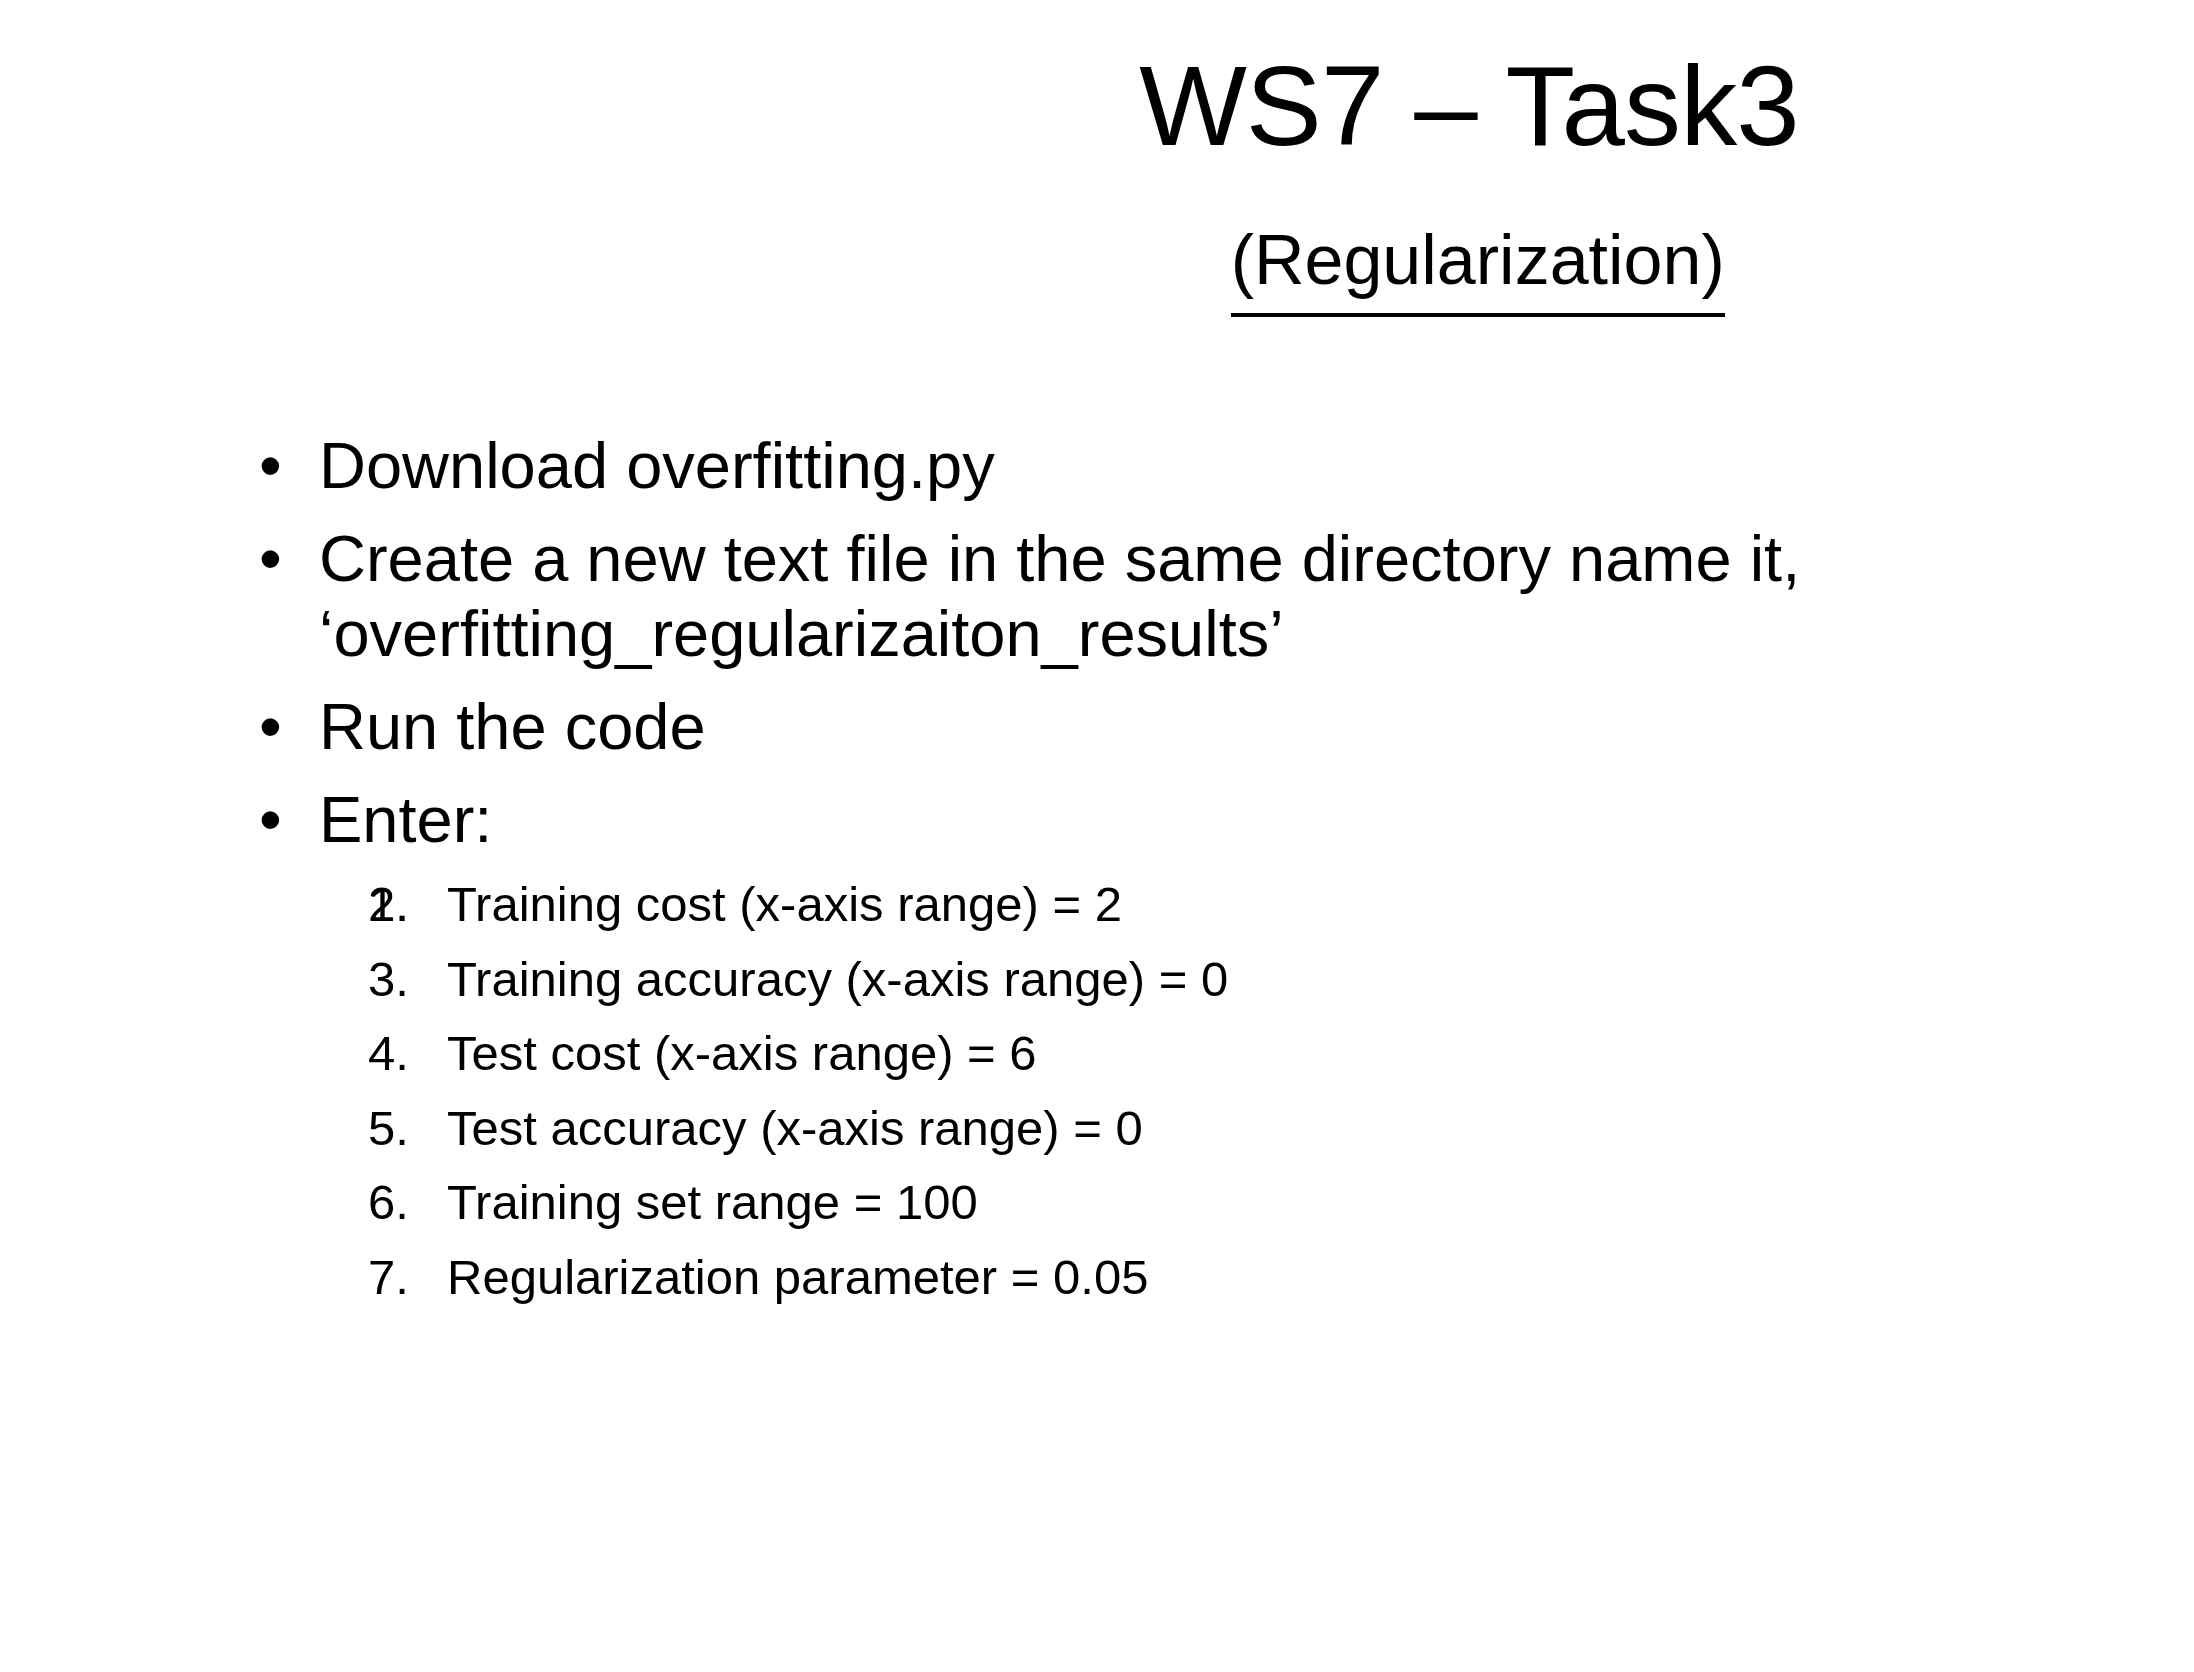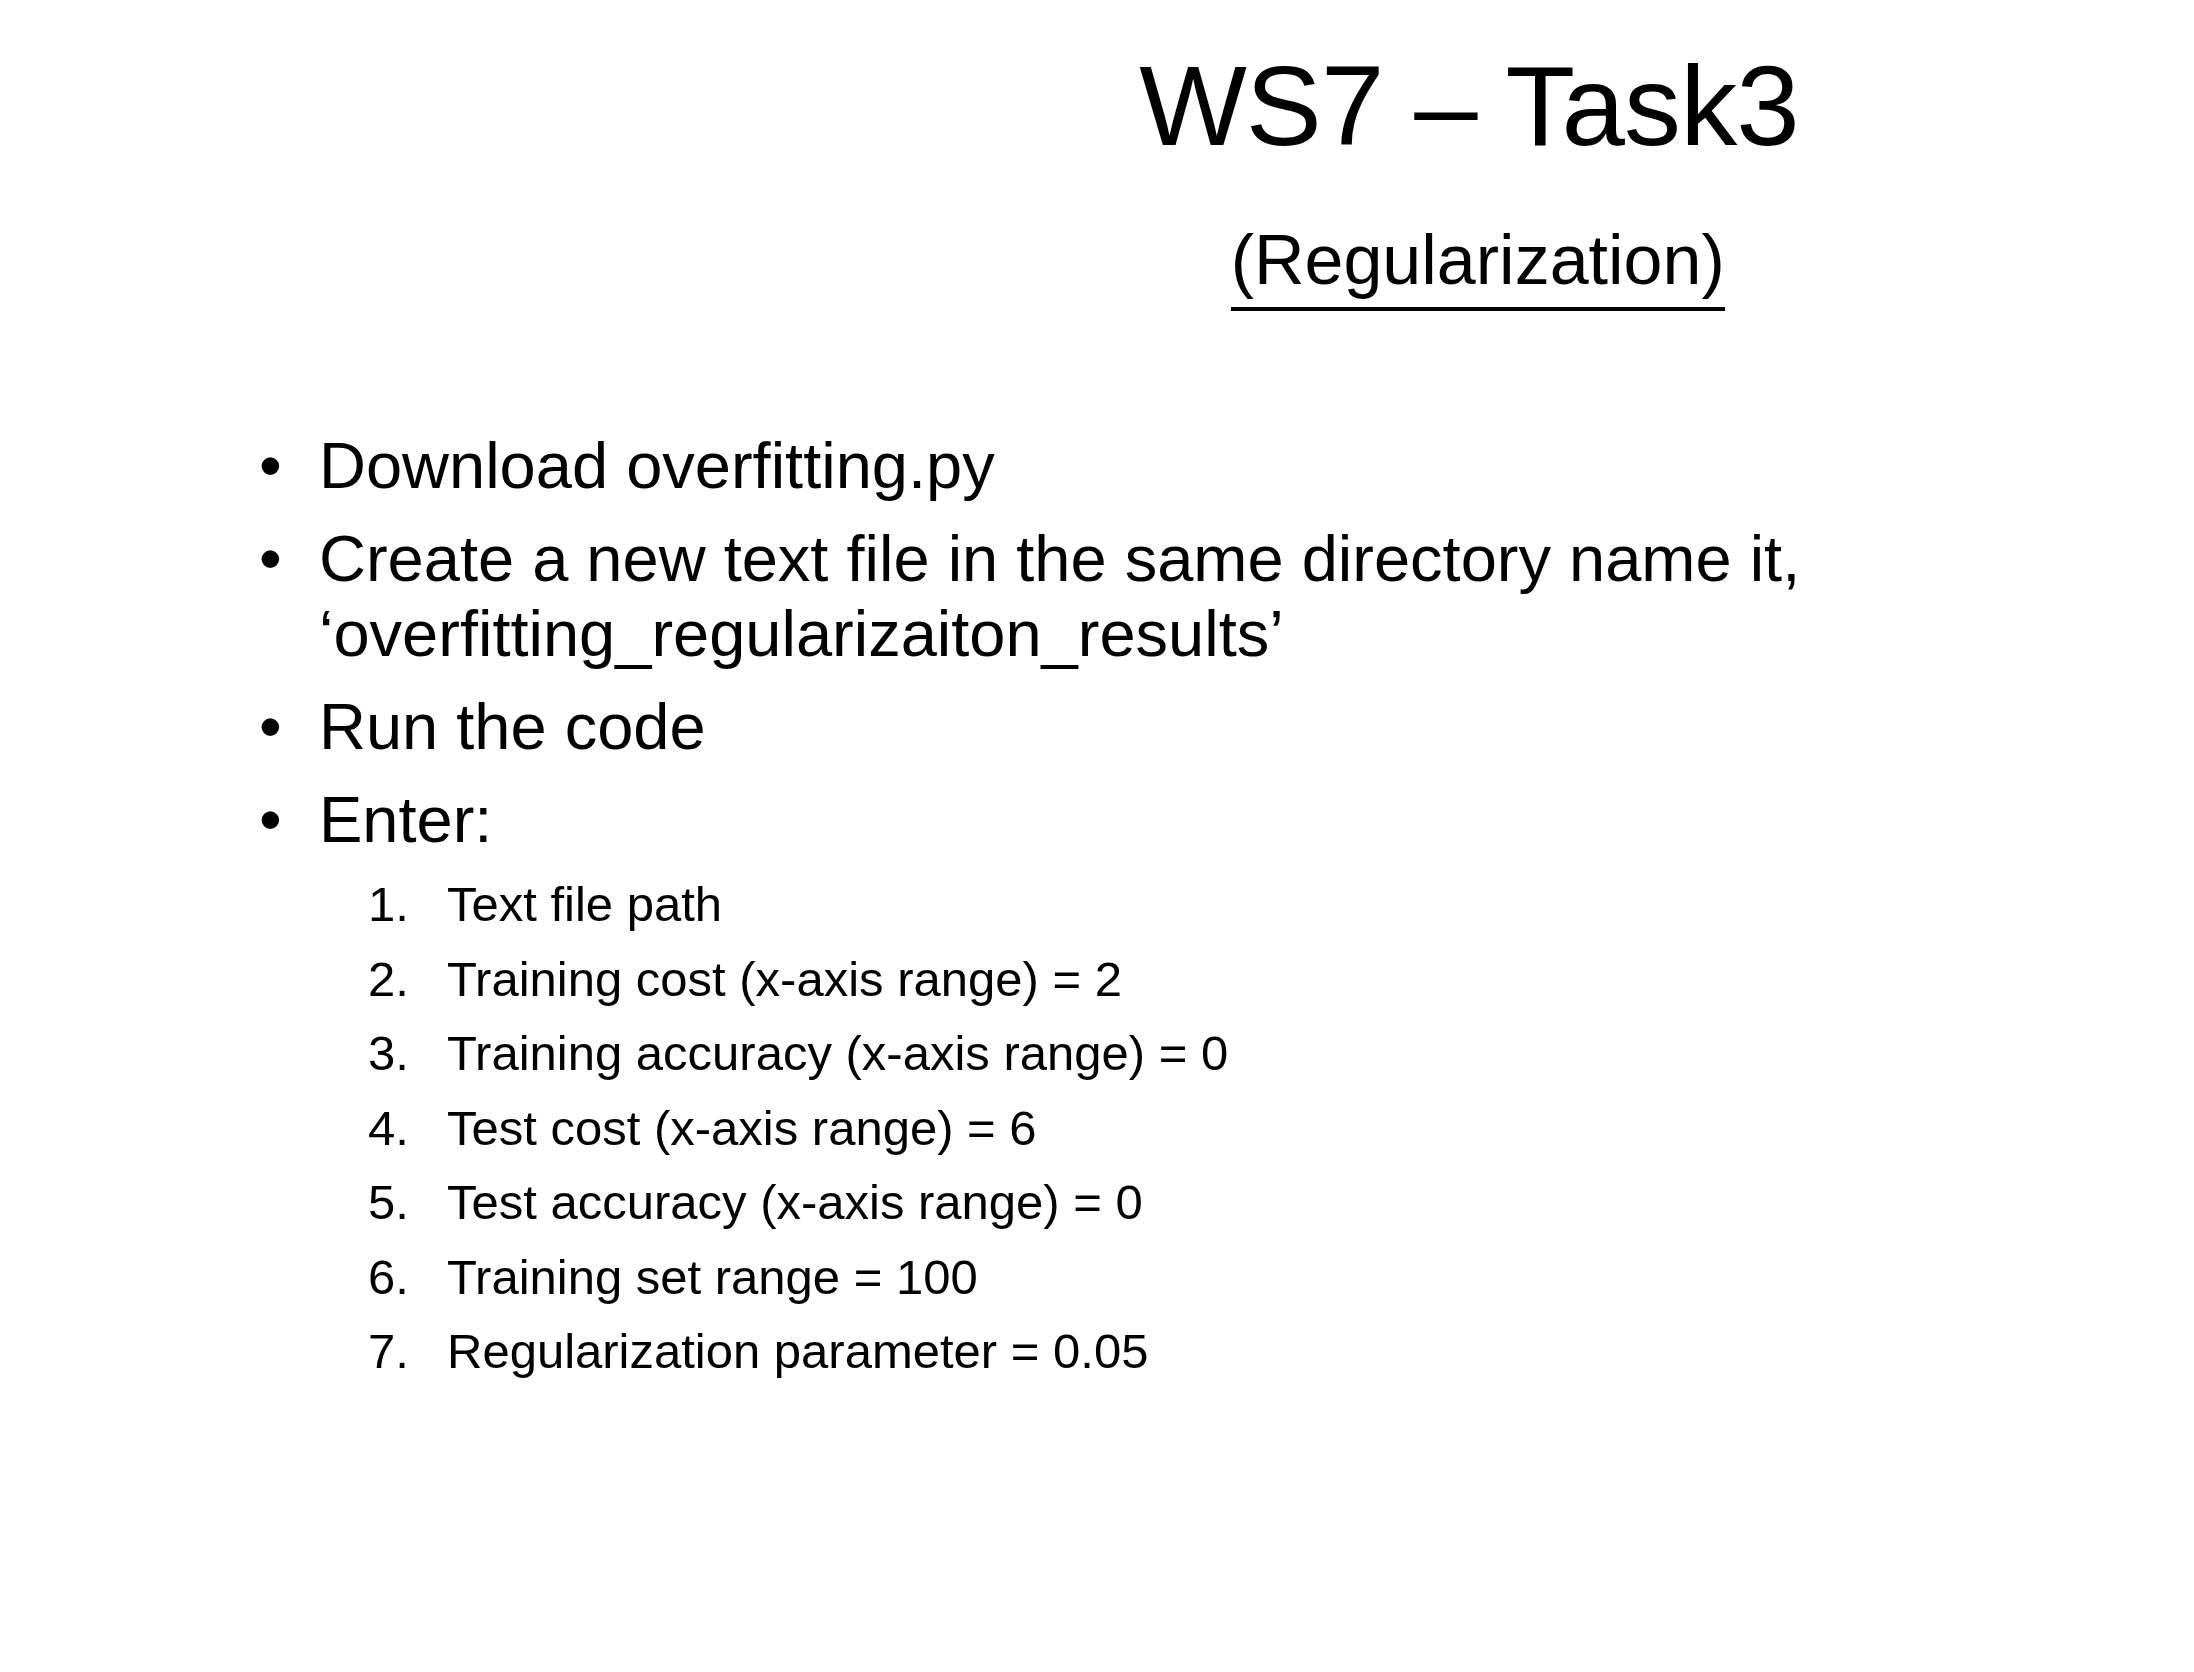--- a/index.html
+++ b/index.html
@@ -47,21 +47,21 @@
     text-align: center;
   }
   .slide-subtitle {
     display: inline-block;
     font-size: 70px;
     line-height: 1.1;
     font-weight: 400;
     color: #000000;
     margin-left: -17.6px;
     border-bottom: 4.8px solid #000000;
-    padding-bottom: 8px;
+    padding-bottom: 14px;
     white-space: nowrap;
   }
 
   
   .body-area {
     position: absolute;
     left: 246px;
     top: 428px;
     width: 2458px;
   }
@@ -157,21 +157,20 @@
         <span class="bullet-text">Run the code</span>
       </li>
 
       <li class="bullet-item">
         <span class="bullet-dot">•</span>
         <span class="bullet-text">Enter:</span>
 
         <ol class="num-list">
           <li class="num-item">
             <span class="num-marker">1.</span>
-            <span>Text file path</span>
           </li>
           <li class="num-item">
             <span class="num-marker">2.</span>
             <span>Training cost (x-axis range) = 2</span>
           </li>
           <li class="num-item">
             <span class="num-marker">3.</span>
             <span>Training accuracy (x-axis range) = 0</span>
           </li>
           <li class="num-item">

